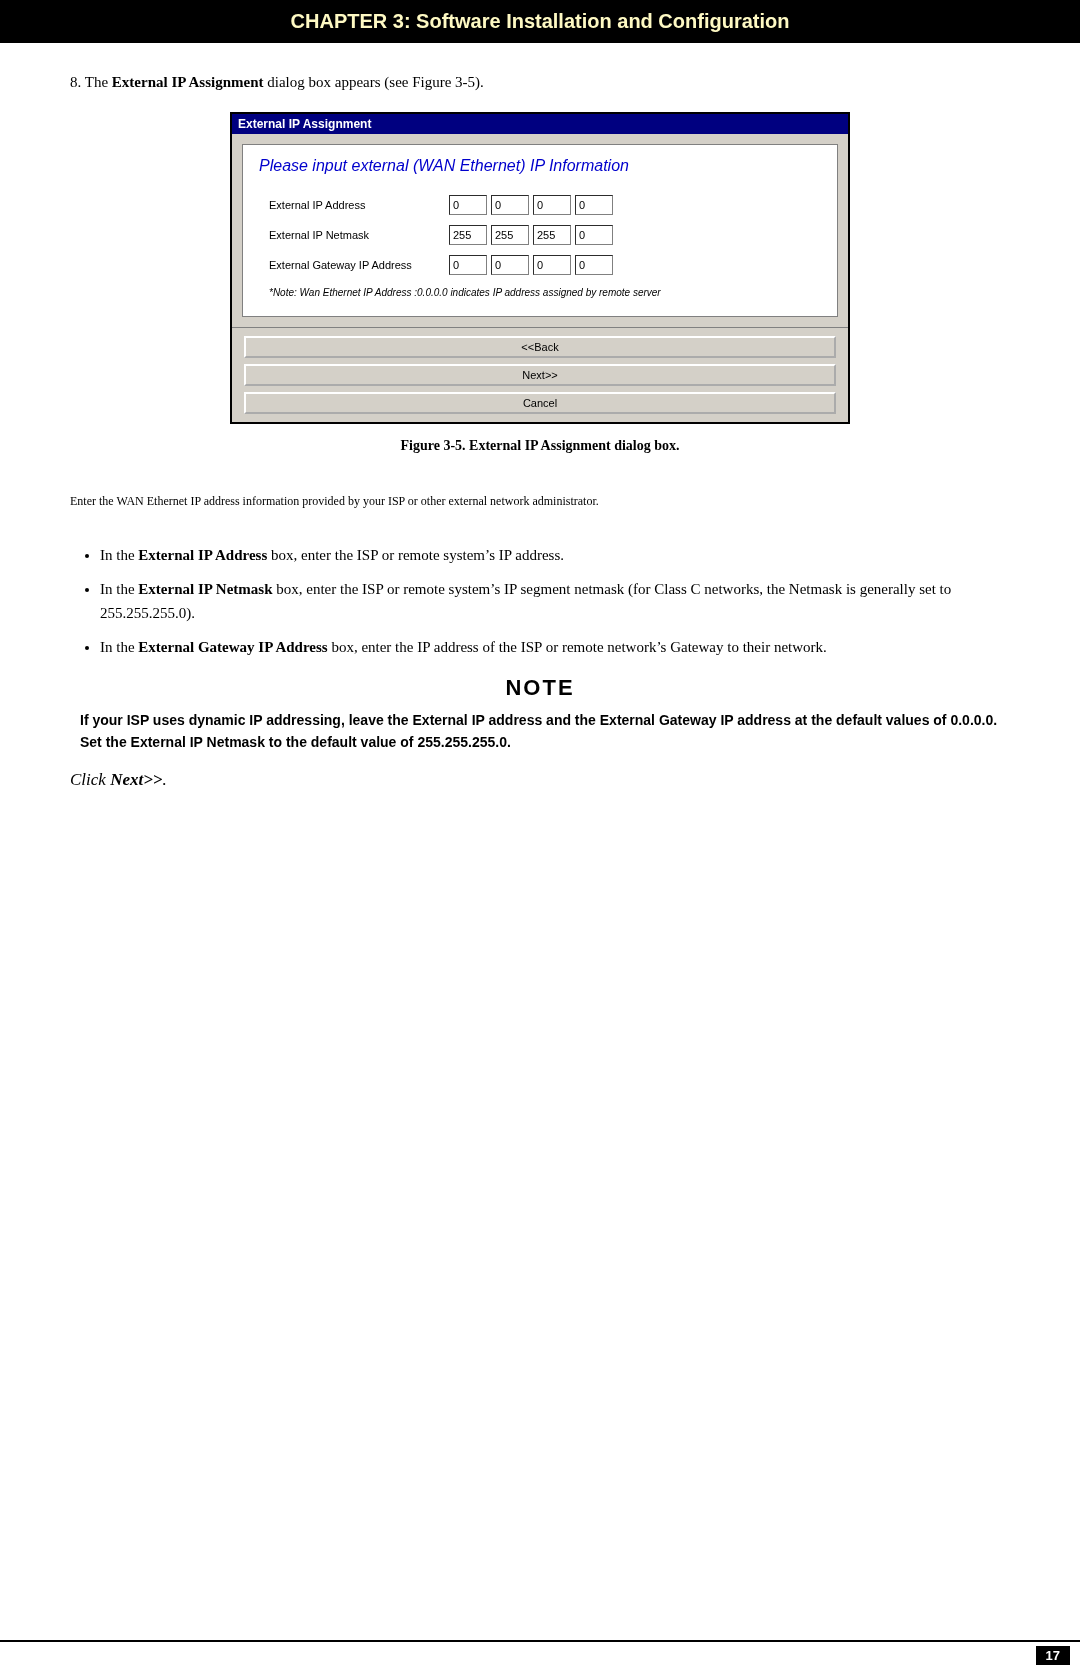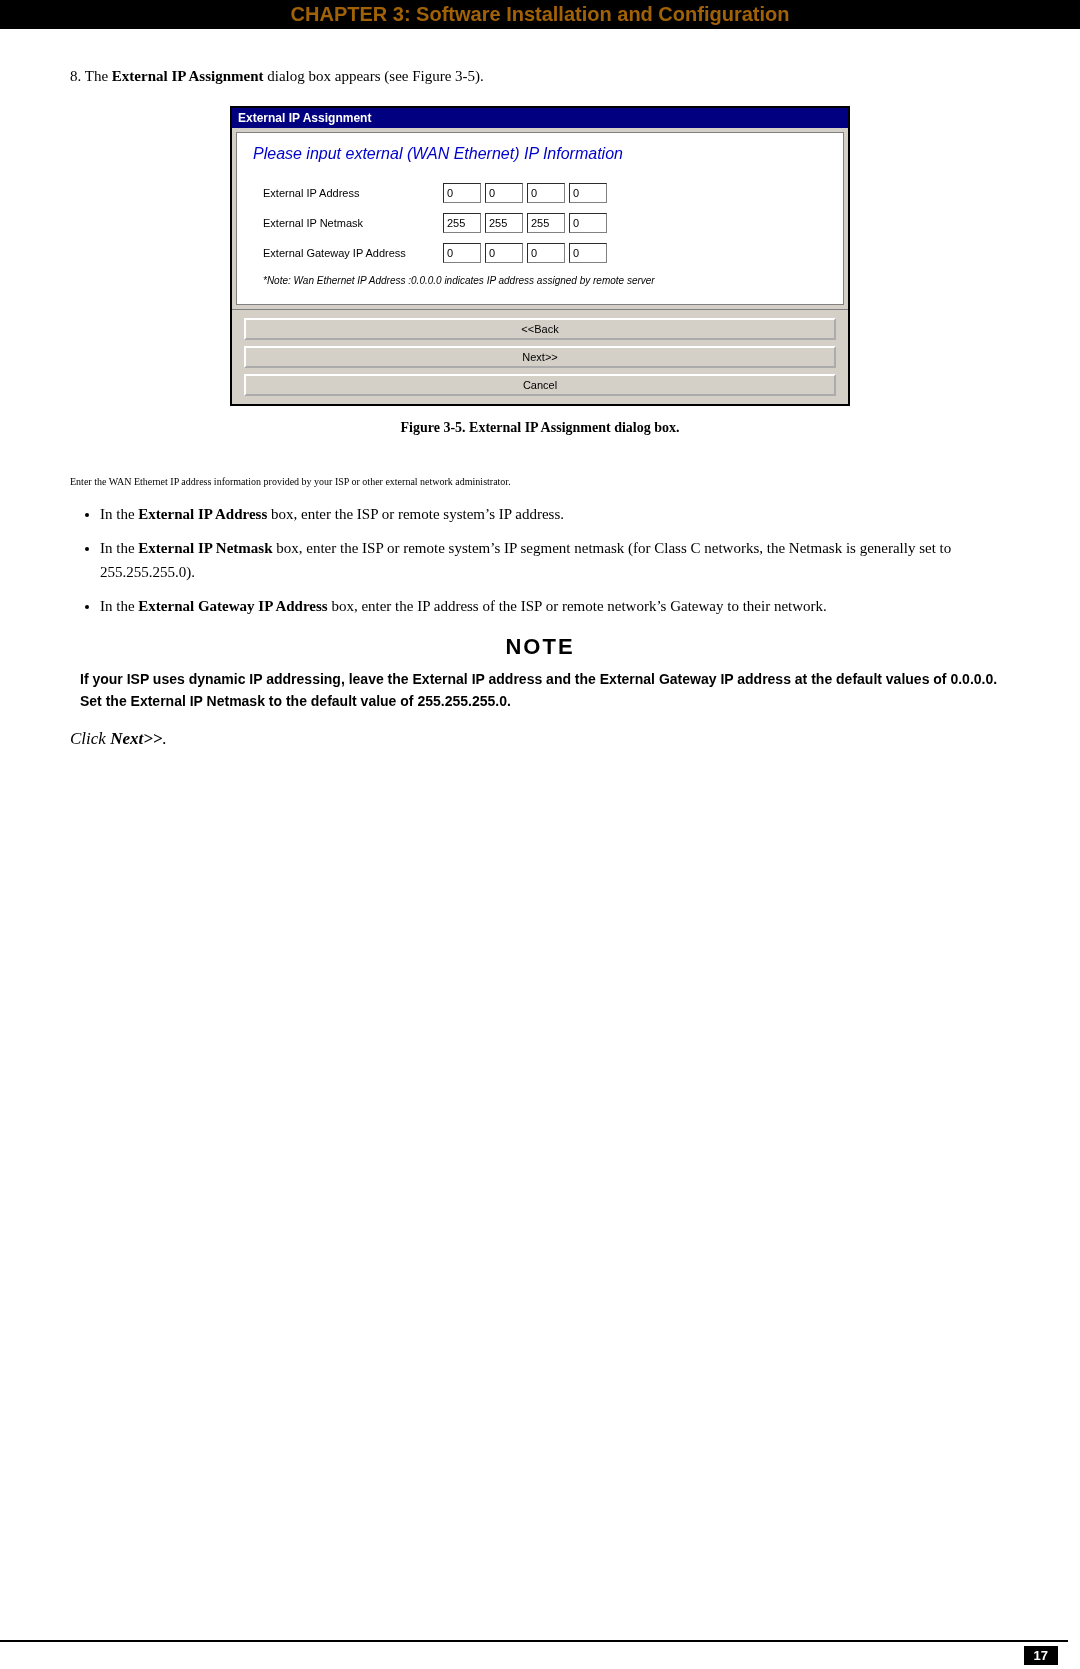--- a/index.html
+++ b/index.html
@@ -10,27 +10,27 @@
       font-size: 15px;
       color: #000000;
       width: 1080px;
       min-height: 1669px;
       position: relative;
     }
 
     
     .chapter-header {
       background: #000000;
-      color: #a16207;
+      color: #fef9c3;
       text-align: center;
-      padding: 3px 20px;
+      padding: 10px 20px;
       font-size: 20px;
       font-weight: bold;
       font-family: Arial, sans-serif;
-      margin-bottom: 36px;
+      margin-bottom: 28px;
     }
 
     .page-content {
       padding: 0 70px;
     }
 
     .intro-text {
       font-size: 15px;
       margin-bottom: 18px;
       line-height: 1.5;
@@ -50,21 +50,21 @@
       background: #000080;
       color: #ffffff;
       padding: 3px 6px;
       font-size: 12px;
       font-weight: bold;
       font-family: Arial, sans-serif;
     }
 
     .dialog-body {
       background: #ffffff;
-      margin: 4px;
+      margin: 10px;
       padding: 12px 16px;
       border: 1px solid #808080;
     }
 
     .dialog-subtitle {
       color: #0000cc;
       font-style: italic;
       font-size: 16px;
       font-family: Arial, sans-serif;
       margin-bottom: 20px;
@@ -135,23 +135,23 @@
     }
 
     .figure-caption {
       text-align: center;
       font-size: 14px;
       font-weight: bold;
       margin-bottom: 38px;
     }
 
     .body-paragraph {
-      font-size: 10px;
+      font-size: 12px;
       line-height: 1.6;
-      margin-bottom: 12px;
+      margin-bottom: 32px;
     }
 
     .bullet-list {
       list-style: disc;
       margin-left: 30px;
       margin-bottom: 16px;
     }
 
     .bullet-list li {
       font-size: 15px;
@@ -186,21 +186,21 @@
       margin-top: 13px;
       line-height: 1.6;
       font-style: italic;
     }
 
     
     .page-footer {
       position: absolute;
       bottom: 0;
       left: 0;
-      right: 12px;
+      right: 0;
       border-top: 2px solid #000;
       display: flex;
       justify-content: flex-end;
       align-items: center;
       padding: 4px 10px;
     }
 
     .page-number-box {
       background: #000000;
       color: #ffffff;

